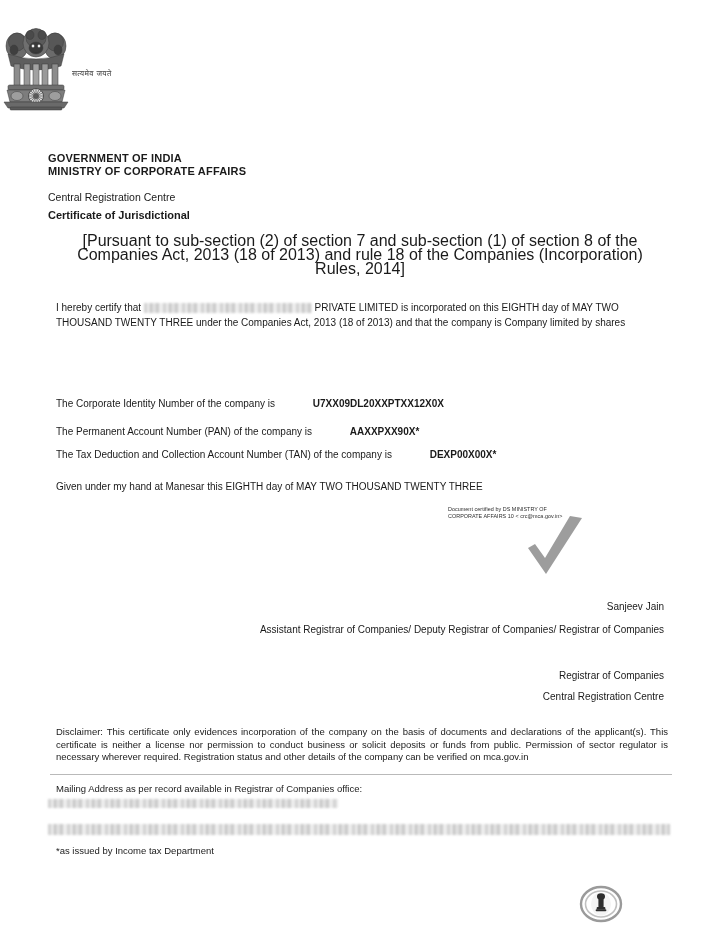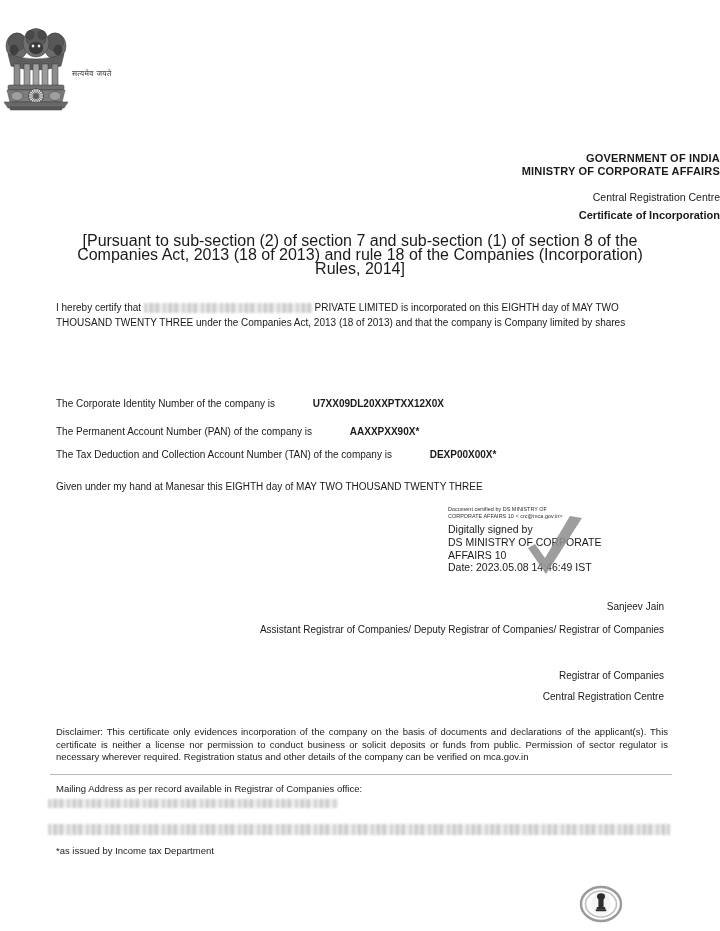--- a/index.html
+++ b/index.html
@@ -38,21 +38,22 @@
     font-size: 7.5px;
     color: #3a3a3a;
     letter-spacing: 0.3px;
     margin-top: 1px;
   }
 
   
   .hdr {
     position: absolute;
     left: 0; right: 0;
-    text-align: right;
+    text-align: left;
+    padding-left: 48px;
   }
   .hdr-gov   { top: 152px; font-size: 11px; font-weight: bold; letter-spacing: .2px; }
   .hdr-min   { top: 165px; font-size: 11px; font-weight: bold; letter-spacing: .2px; }
   .hdr-crc   { top: 191px; font-size: 10.5px; }
   .hdr-title { top: 209px; font-size: 11px; font-weight: bold; }
 
   .pursuant {
     position: absolute;
     top: 234px;
     left: 56px;
@@ -245,21 +246,21 @@
         <path d="M4 76 h64 l-4 6 h-56 z" fill="#6a6a6a"></path>
         <rect x="10" y="81" width="52" height="3" rx="1" fill="#5a5a5a"></rect>
       </g>
     </svg>
     <div class="emblem-motto">सत्यमेव जयते</div>
   </div>
 
   <div class="hdr hdr-gov">GOVERNMENT OF INDIA</div>
   <div class="hdr hdr-min">MINISTRY OF CORPORATE AFFAIRS</div>
   <div class="hdr hdr-crc">Central Registration Centre</div>
-  <div class="hdr hdr-title">Certificate of Incorporation</div>
+  <div class="hdr hdr-title">Certificate of Jurisdictional</div>
   <div class="pursuant">[Pursuant to sub-section (2) of section 7 and sub-section (1) of section 8 of the Companies Act, 2013 (18 of 2013) and rule 18 of the Companies (Incorporation) Rules, 2014]</div>
 
   <div class="certify">
     <span>I hereby certify that</span>
     <span class="redact redact-name"></span>
     <span>PRIVATE LIMITED is incorporated on this  EIGHTH day of MAY  TWO THOUSAND TWENTY THREE under the Companies Act, 2013 (18 of 2013) and that the company is Company limited by shares</span>
   </div>
 
   <div class="idline id-cin">
     <span>The Corporate Identity Number of the company is</span>
@@ -272,26 +273,20 @@
   <div class="idline id-tan">
     <span>The Tax Deduction and Collection Account Number (TAN) of the company is</span>
     <b>DEXP00X00X*</b>
   </div>
   <div class="given">Given under my hand at Manesar this  EIGHTH day of MAY  TWO THOUSAND TWENTY THREE</div>
 
   <div class="dsig">
     <div class="dsig-cert">
       <div>Document certified by DS MINISTRY OF</div>
       <div>CORPORATE AFFAIRS 10 &lt;                 crc@mca.gov.in&gt;</div>
-    </div>
-    <div class="dsig-body">
-      <div>Digitally signed by</div>
-      <div>DS MINISTRY OF CORPORATE</div>
-      <div>AFFAIRS 10</div>
-      <div>Date: 2023.05.08 14:46:49 IST</div>
     </div>
     <svg class="dsig-check" viewBox="0 0 62 72">
       <path d="M4 34 L22 60 L58 4 L46 2 L21 44 L11 30 Z" fill="#8f8f8f" opacity="0.88"></path>
     </svg>
   </div>
 
   <div class="sig sig-name">Sanjeev  Jain</div>
   <div class="sig sig-role1">Assistant Registrar of Companies/ Deputy Registrar of Companies/ Registrar of Companies</div>
   <div class="sig sig-role3">Registrar of Companies</div>
   <div class="sig sig-role4">Central Registration Centre</div>

